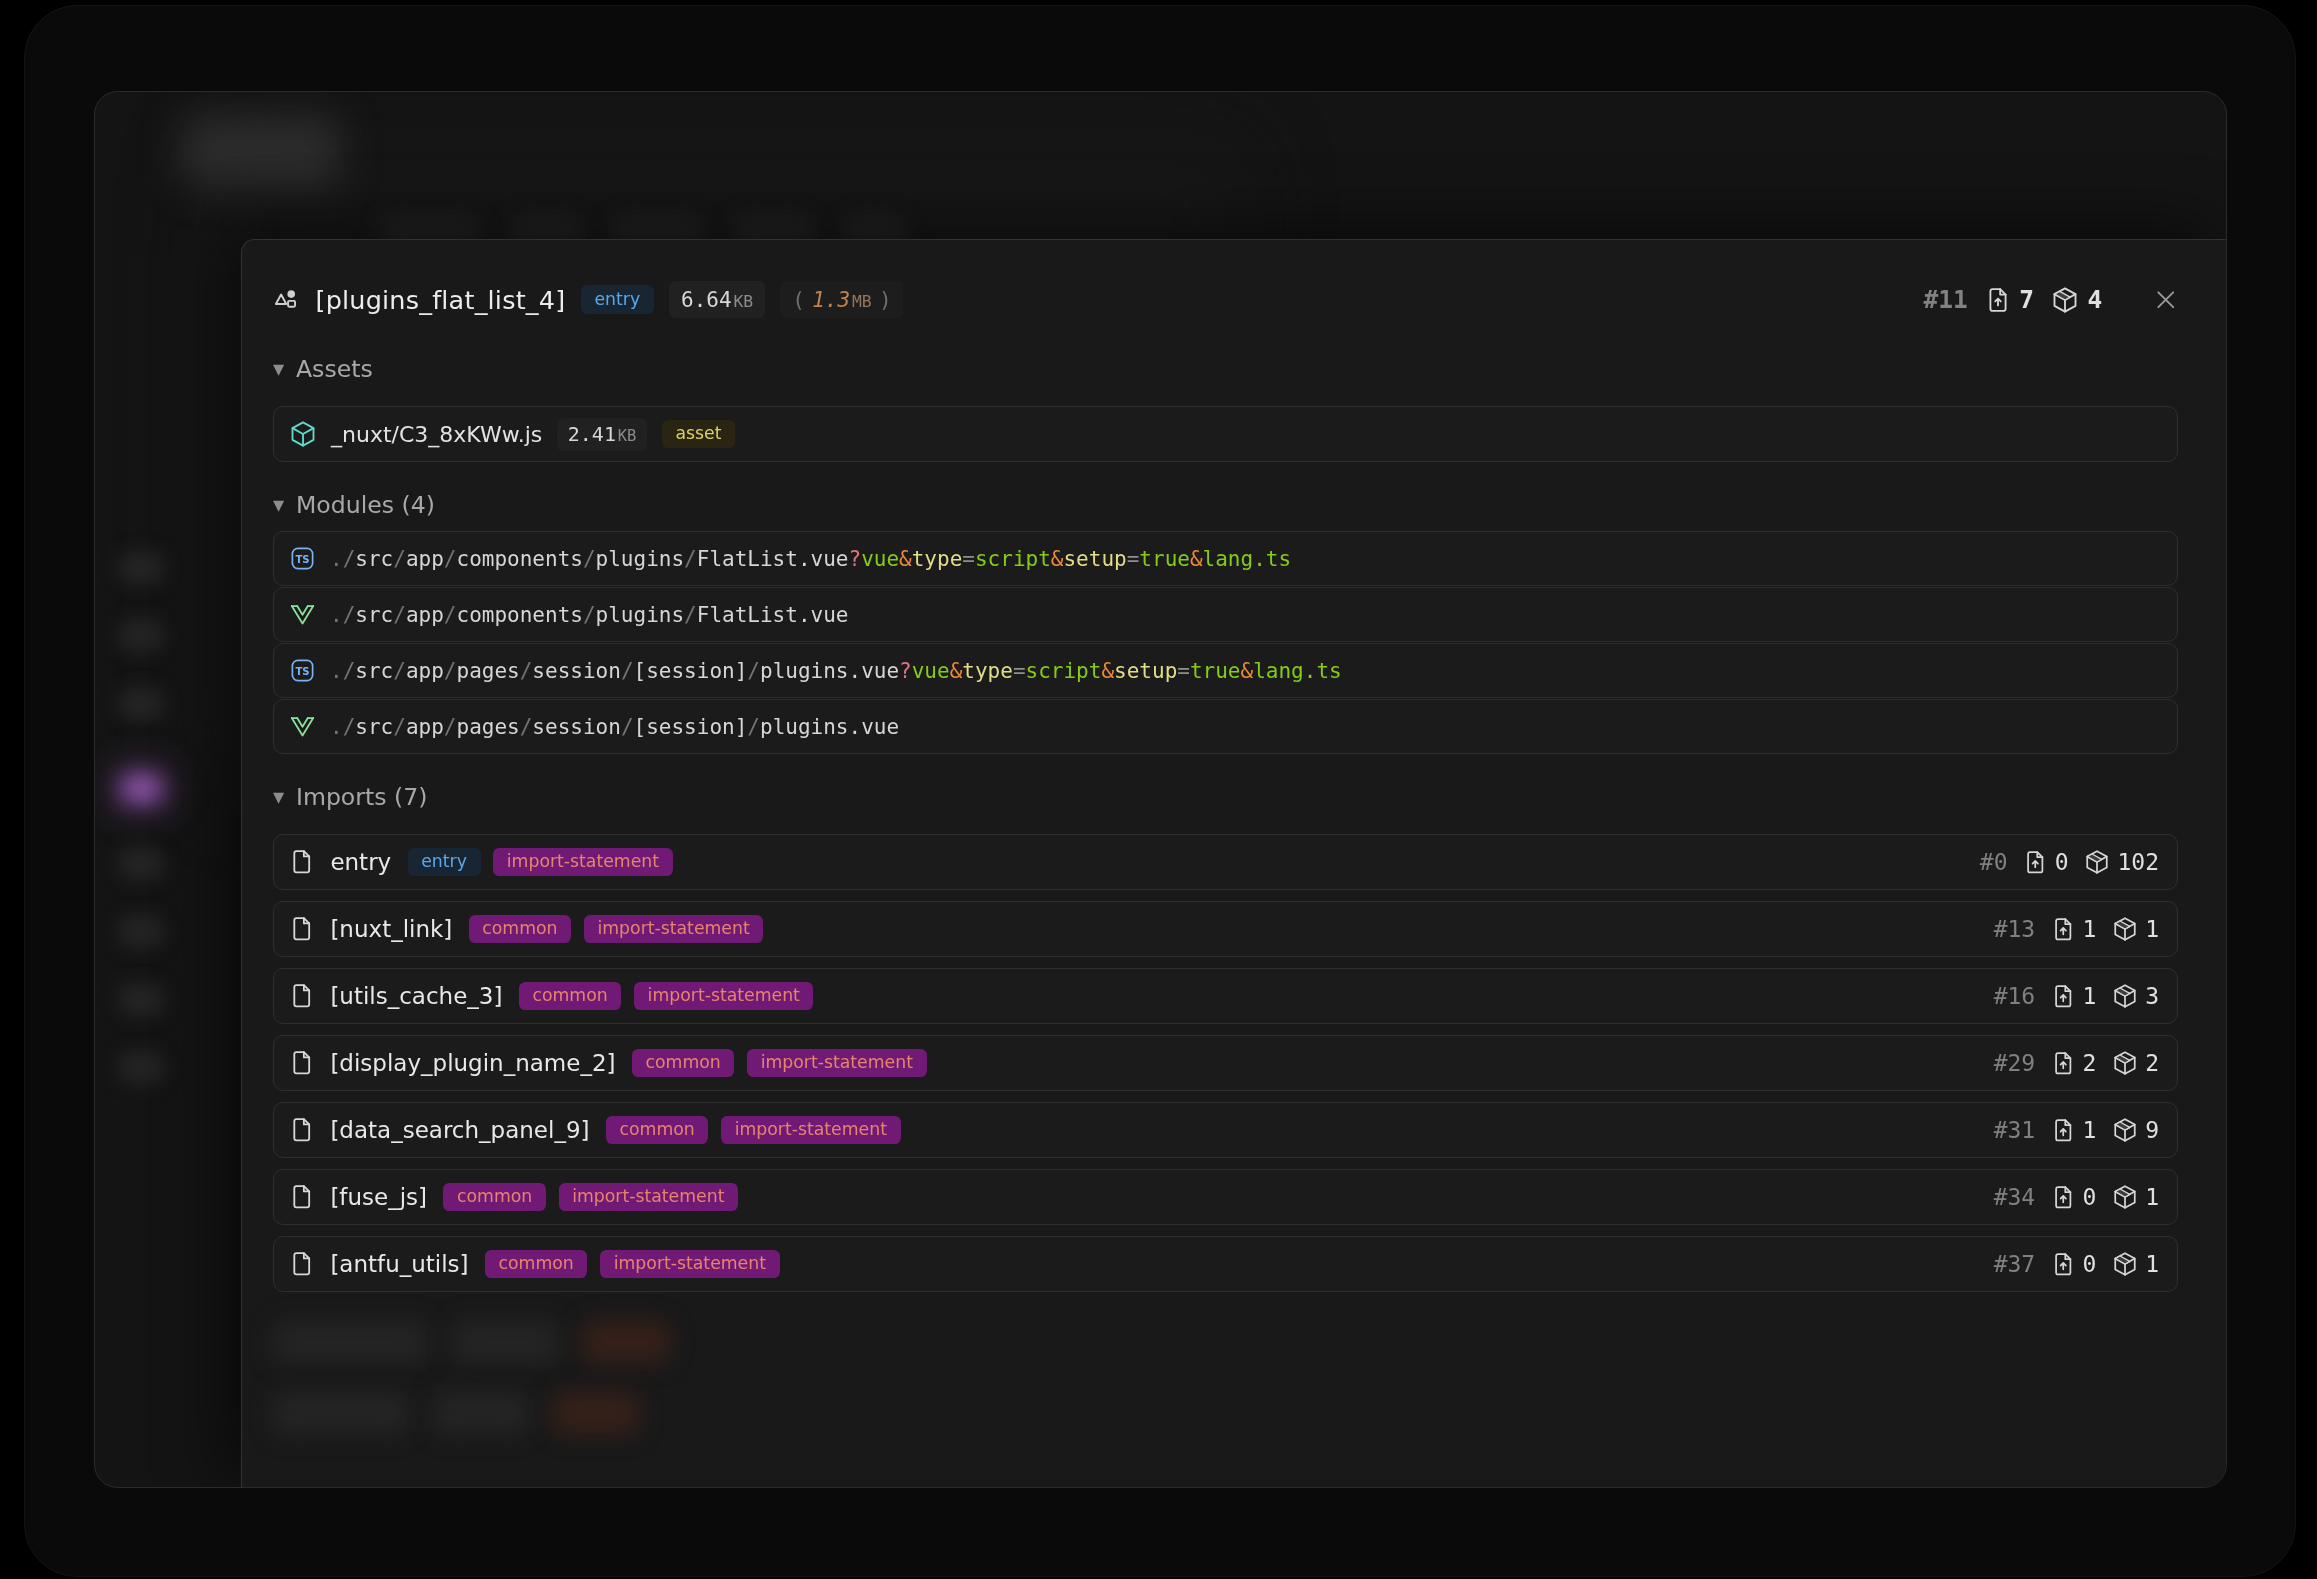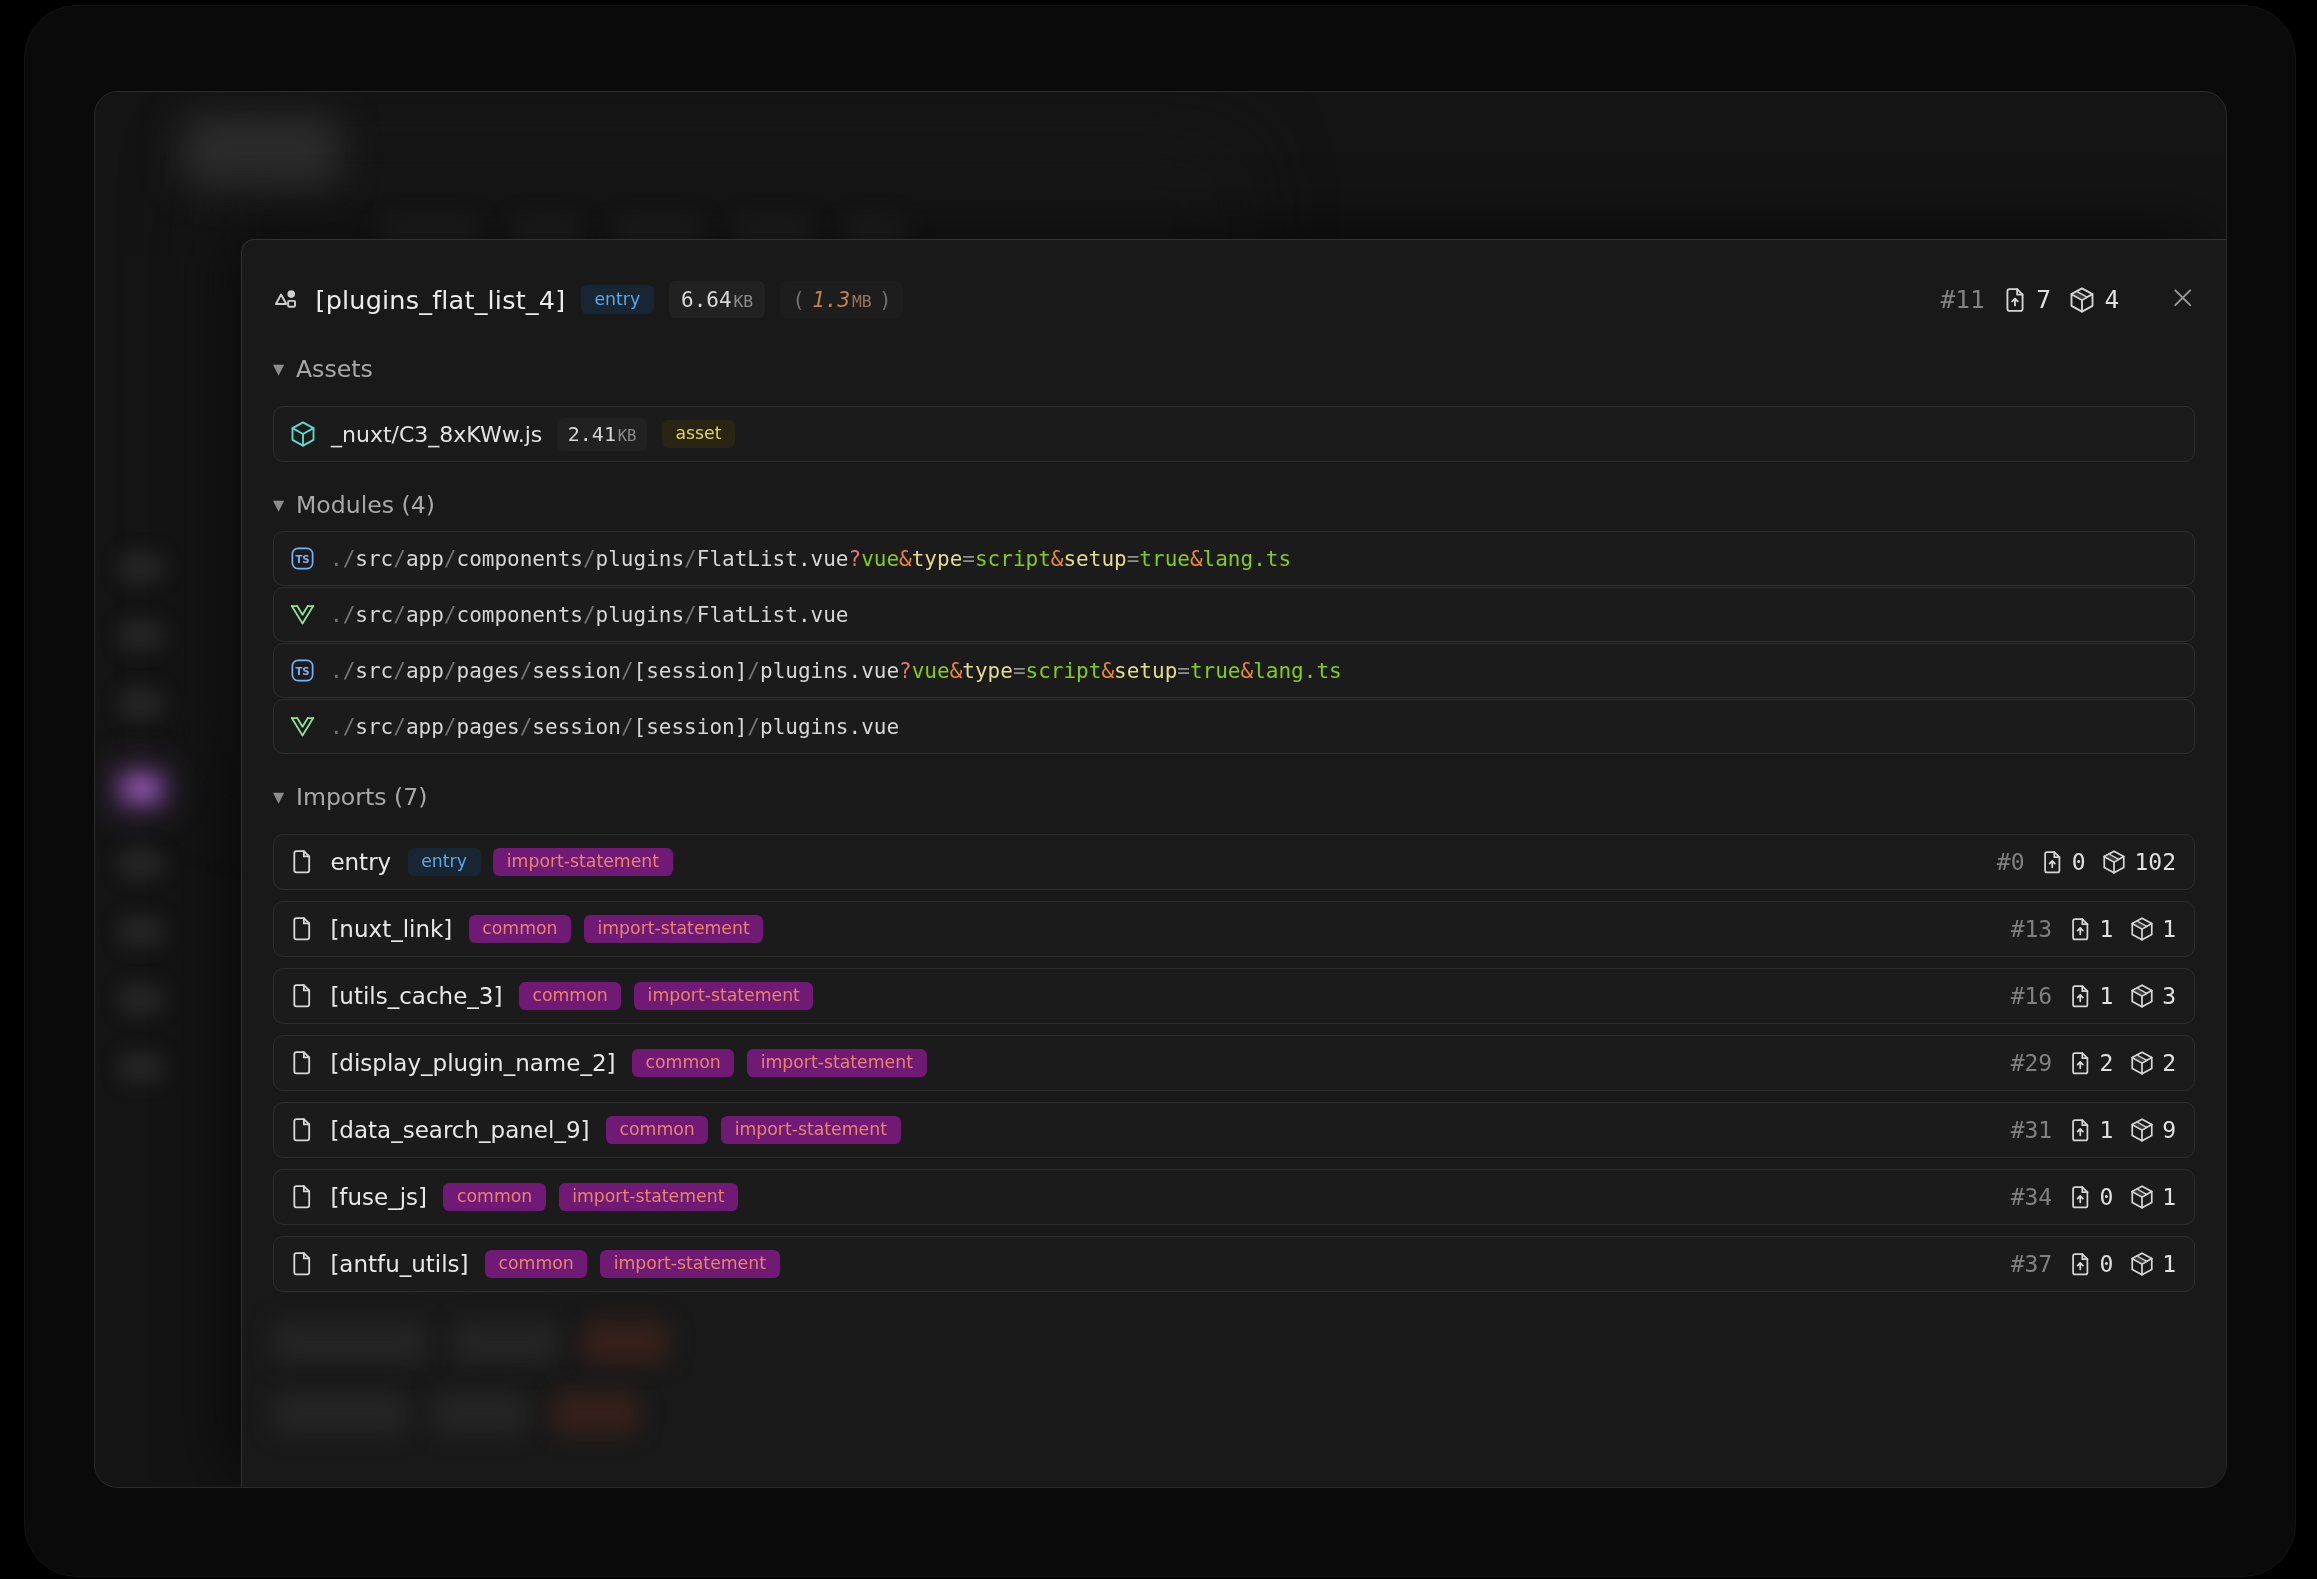--- a/index.html
+++ b/index.html
@@ -13,36 +13,36 @@
   .blob{position:absolute;border-radius:16.4px;background:#242424;filter:blur(14.5px);}
   .blob.big-title{left:86px;top:23px;width:159px;height:73px;background:#2b2b2b;filter:blur(18px);}
   .blob.tab{height:35px;top:125px;background:#222;filter:blur(10px);}
   .blob.ghost-panel{left:109px;top:45px;width:1046px;height:655px;background:#1a1a1a;filter:blur(41px);border-radius:33px;opacity:.55;}
   .side-blob{position:absolute;left:23.6px;width:45px;height:33px;border-radius:10px;background:#232323;filter:blur(8.2px);}
   .side-blob.purple{background:radial-gradient(circle,#9a63b3 0%,#6d3f85 60%);filter:blur(10px);
                     box-shadow:0 0 31px 9px rgba(150,90,180,.30);}
   
   .modal{position:absolute;left:146px;top:147px;right:0;bottom:0;background:#191919;
          border-left:0.9px solid #323232;border-top:0.9px solid #323232;border-top-left-radius:13.6px;
-         box-shadow:-16.4px -9px 64px rgba(0,0,0,.55);padding:33px 31px 0 31px;box-sizing:border-box;overflow:hidden;}
+         box-shadow:-16.4px -9px 64px rgba(0,0,0,.55);padding:33px 48px 0 31px;box-sizing:border-box;overflow:hidden;}
   .hdr{display:flex;align-items:center;height:53px;gap:15.5px;}
   .hdr-title{color:#ececec;font-size:25.5px;font-weight:500;letter-spacing:0.2px;}
   .badge{display:inline-block;border-radius:6.4px;padding:5.5px 13.6px;font-size:17.3px;line-height:1;white-space:nowrap;}
   .badge-blue{color:#5ba7e8;background:#182634;}
   .badge-salmon{color:#e8846c;background:#701a75;}
   .badge-yellow{color:#ded162;background:#2a2513;}
   .chip{display:flex;align-items:baseline;background:#212121;border-radius:6.4px;padding:6.4px 11.8px;
         font-family:"DejaVu Sans Mono","Liberation Mono",monospace;}
   .chip .v{color:#d8d8d8;font-size:21px;}
   .chip .u{color:#8b8b8b;font-size:16.4px;margin-left:1.8px;}
   .chip.paren{background:#1d1d1d;}
   .chip.paren .p{color:#6e6e6e;font-size:21px;}
   .chip.paren .v{color:#c2824e;font-style:italic;}
   .chip.paren .u{color:#97755a;}
-  .hdr-right{margin-left:auto;display:flex;gap:17.3px;}
+  .hdr-right{margin-left:auto;display:flex;align-items:center;gap:17.3px;font-weight:bold;}
   .stat{display:flex;align-items:center;gap:8.2px;color:#e0e0e0;
         font-family:"DejaVu Sans Mono","Liberation Mono",monospace;font-size:24.5px;}
   .stat .id{color:#828282;}
   .icon{display:inline-flex;flex:none;}
   .icon svg{display:block;}
   .close-btn{margin-left:33px;color:#9a9a9a;cursor:pointer;display:flex;}
   .sec-hdr{display:flex;align-items:center;gap:11.8px;color:#a8a8a8;font-size:23.6px;margin-top:27px;height:31px;}
   .sec-hdr .tri{color:#8d8d8d;font-size:14.5px;}
   .rows{display:flex;flex-direction:column;margin-top:11px;}
   .row{display:flex;align-items:center;border:0.9px solid #2e2e2e;border-radius:10px;background:#1b1b1b;

